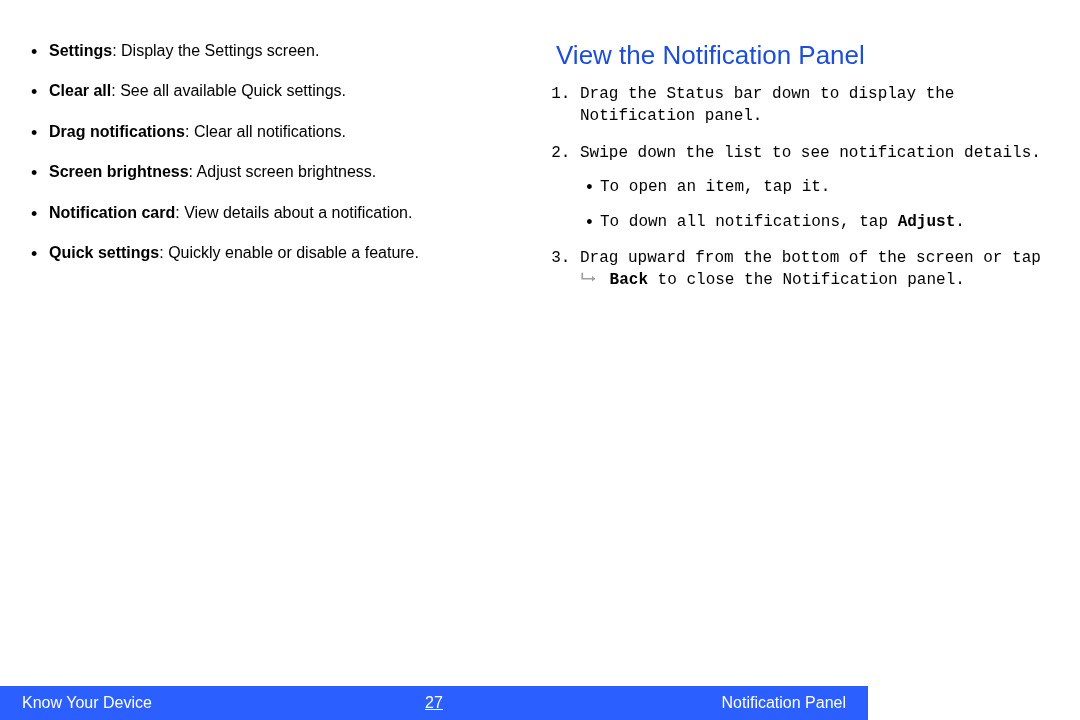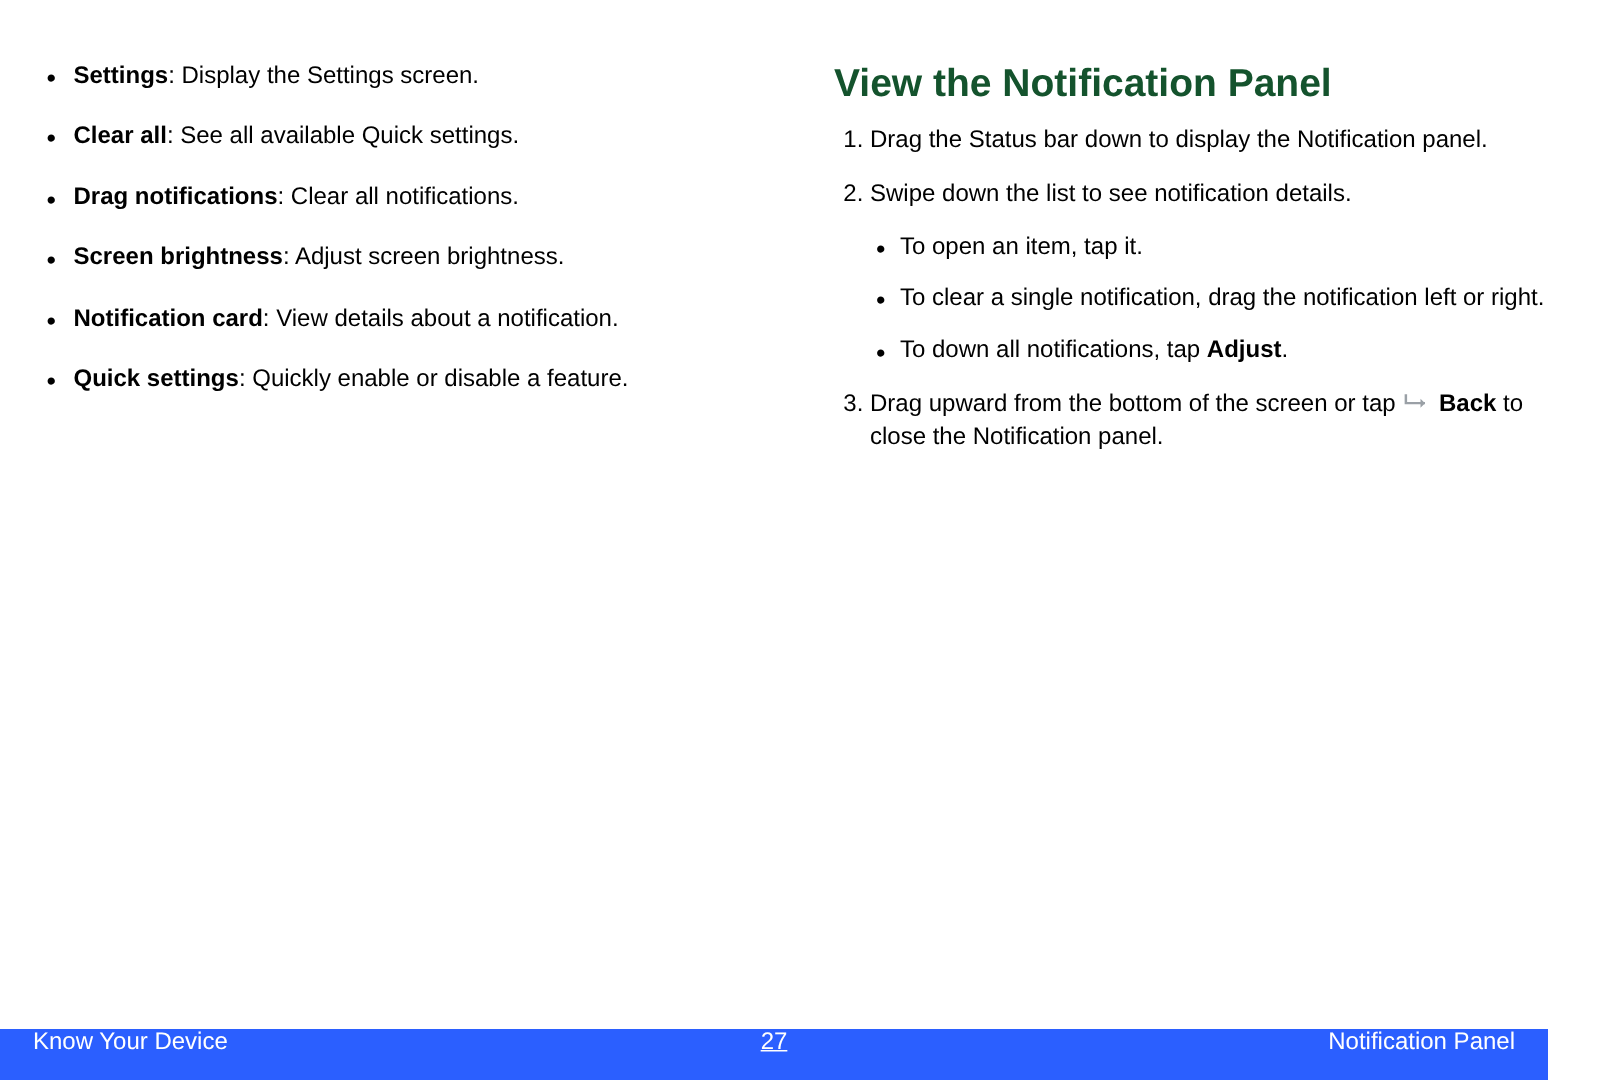--- a/index.html
+++ b/index.html
@@ -28,32 +28,33 @@
       line-height: 1.4;
     }
     .left-col ul li::before {
       content: "•";
       position: absolute;
       left: -18px;
       font-size: 18px;
     }
     .term { font-weight: bold; }
     .right-col h2 {
-      color: #14532d;
+      color: #1d4ed8;
       font-size: 26px;
-      font-weight: 700;
+      font-weight: 400;
       margin-bottom: 12px;
     }
     .right-col p.intro {
       margin-bottom: 14px;
       line-height: 1.35;
     }
     .right-col ol {
       list-style: decimal;
       padding-left: 24px;
+      font-family: Liberation Mono, monospace;
     }
     .right-col ol > li {
       margin-bottom: 14px;
       line-height: 1.4;
     }
     .right-col ol ul {
       list-style: none;
       padding-left: 20px;
       margin-top: 12px;
     }
@@ -74,25 +75,26 @@
       height: 14px;
       vertical-align: middle;
       margin-right: 2px;
       margin-bottom: 2px;
     }
     .back-icon svg { display: block; }
     .footer {
       position: absolute;
       bottom: 0;
       left: 0;
-      width: 1032px;
+      width: 868px;
       height: 34px;
       background: #2b5fff;
       color: #fff;
       display: flex;
+      align-items: center;
       justify-content: space-between;
       padding: 0 22px;
       font-size: 16px;
     }
     .footer .page-num {
       position: absolute;
       left: 50%;
       transform: translateX(-50%);
       text-decoration: underline;
     }
@@ -113,21 +115,20 @@
   </div>
 
   <div class="right-col">
     <h2>View the Notification Panel</h2>
     <ol>
       <li><span>Drag the Status bar down to display the Notification panel.</span></li>
       <li>
         <span>Swipe down the list to see notification details.</span>
         <ul>
           <li><span>To open an item, tap it.</span></li>
-          <li><span>To clear a single notification, drag the notification left or right.</span></li>
           <li><span>To down all notifications, tap </span><span class="term">Adjust</span><span>.</span></li>
         </ul>
       </li>
       <li>
         <span>Drag upward from the bottom of the screen or tap </span><span class="back-icon"><svg viewBox="0 0 24 18">
               <path d="M3 1 L3 9 L20 9" stroke="#9aa0a6" stroke-width="2.2" fill="none"></path>
               <path d="M20 9 L16 5 L16 13 Z" fill="#9aa0a6"></path>
             </svg></span> <span class="term">Back</span><span> to close the Notification panel.</span>
       </li>
     </ol>

